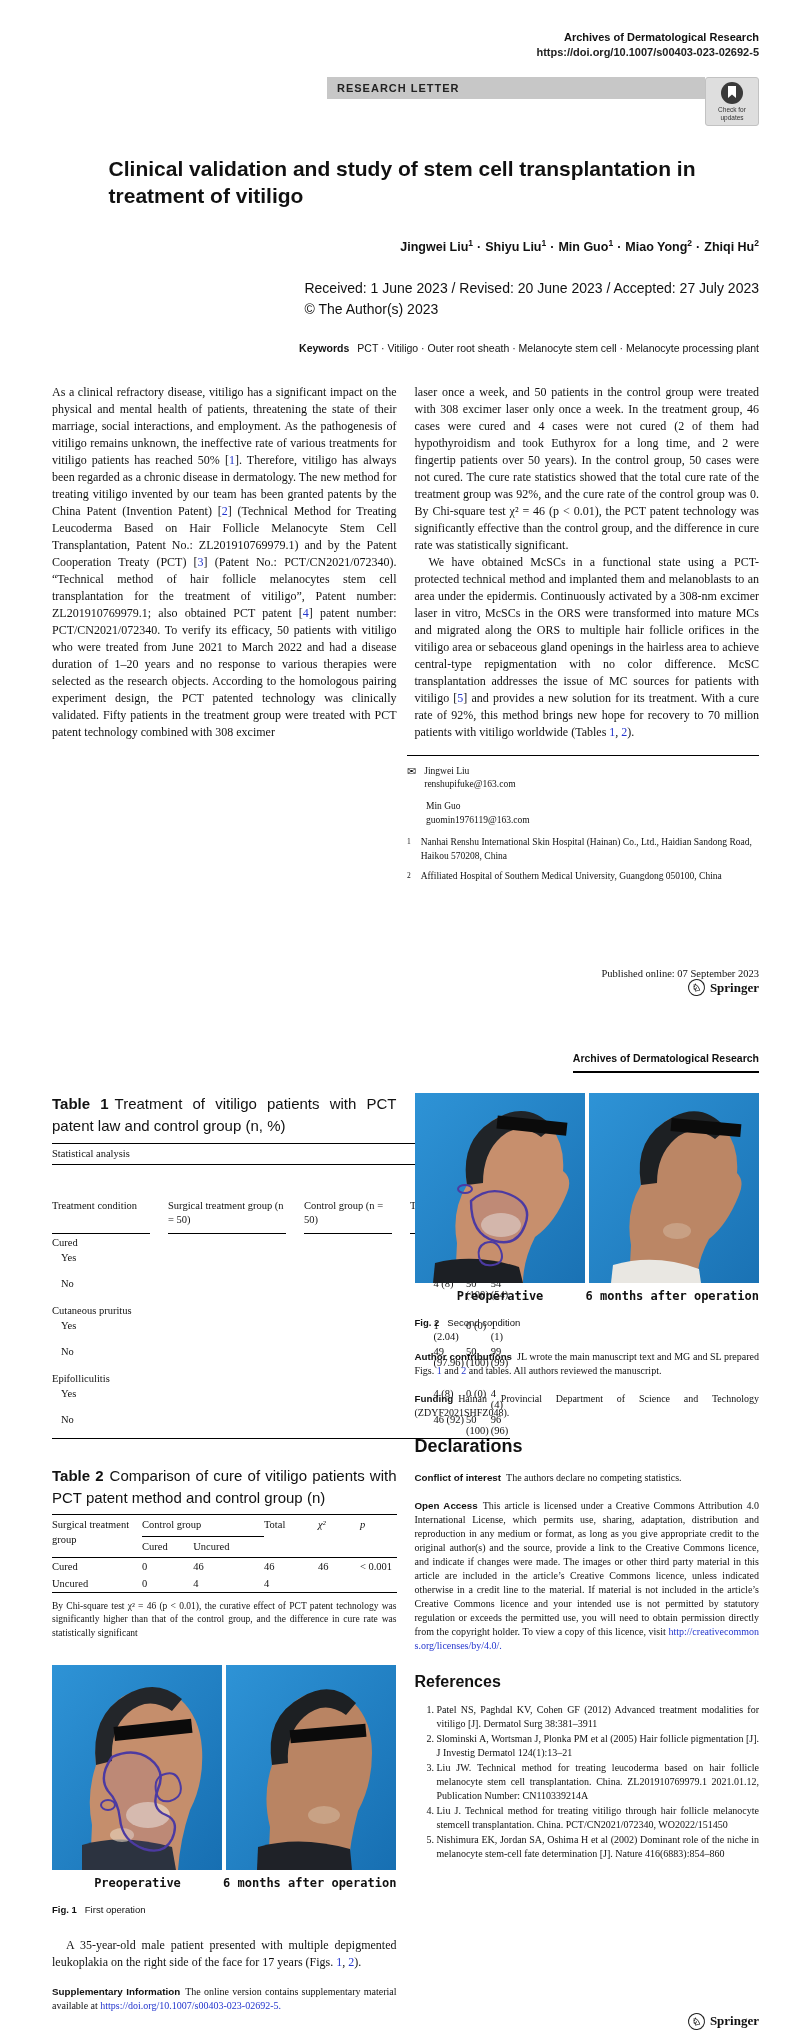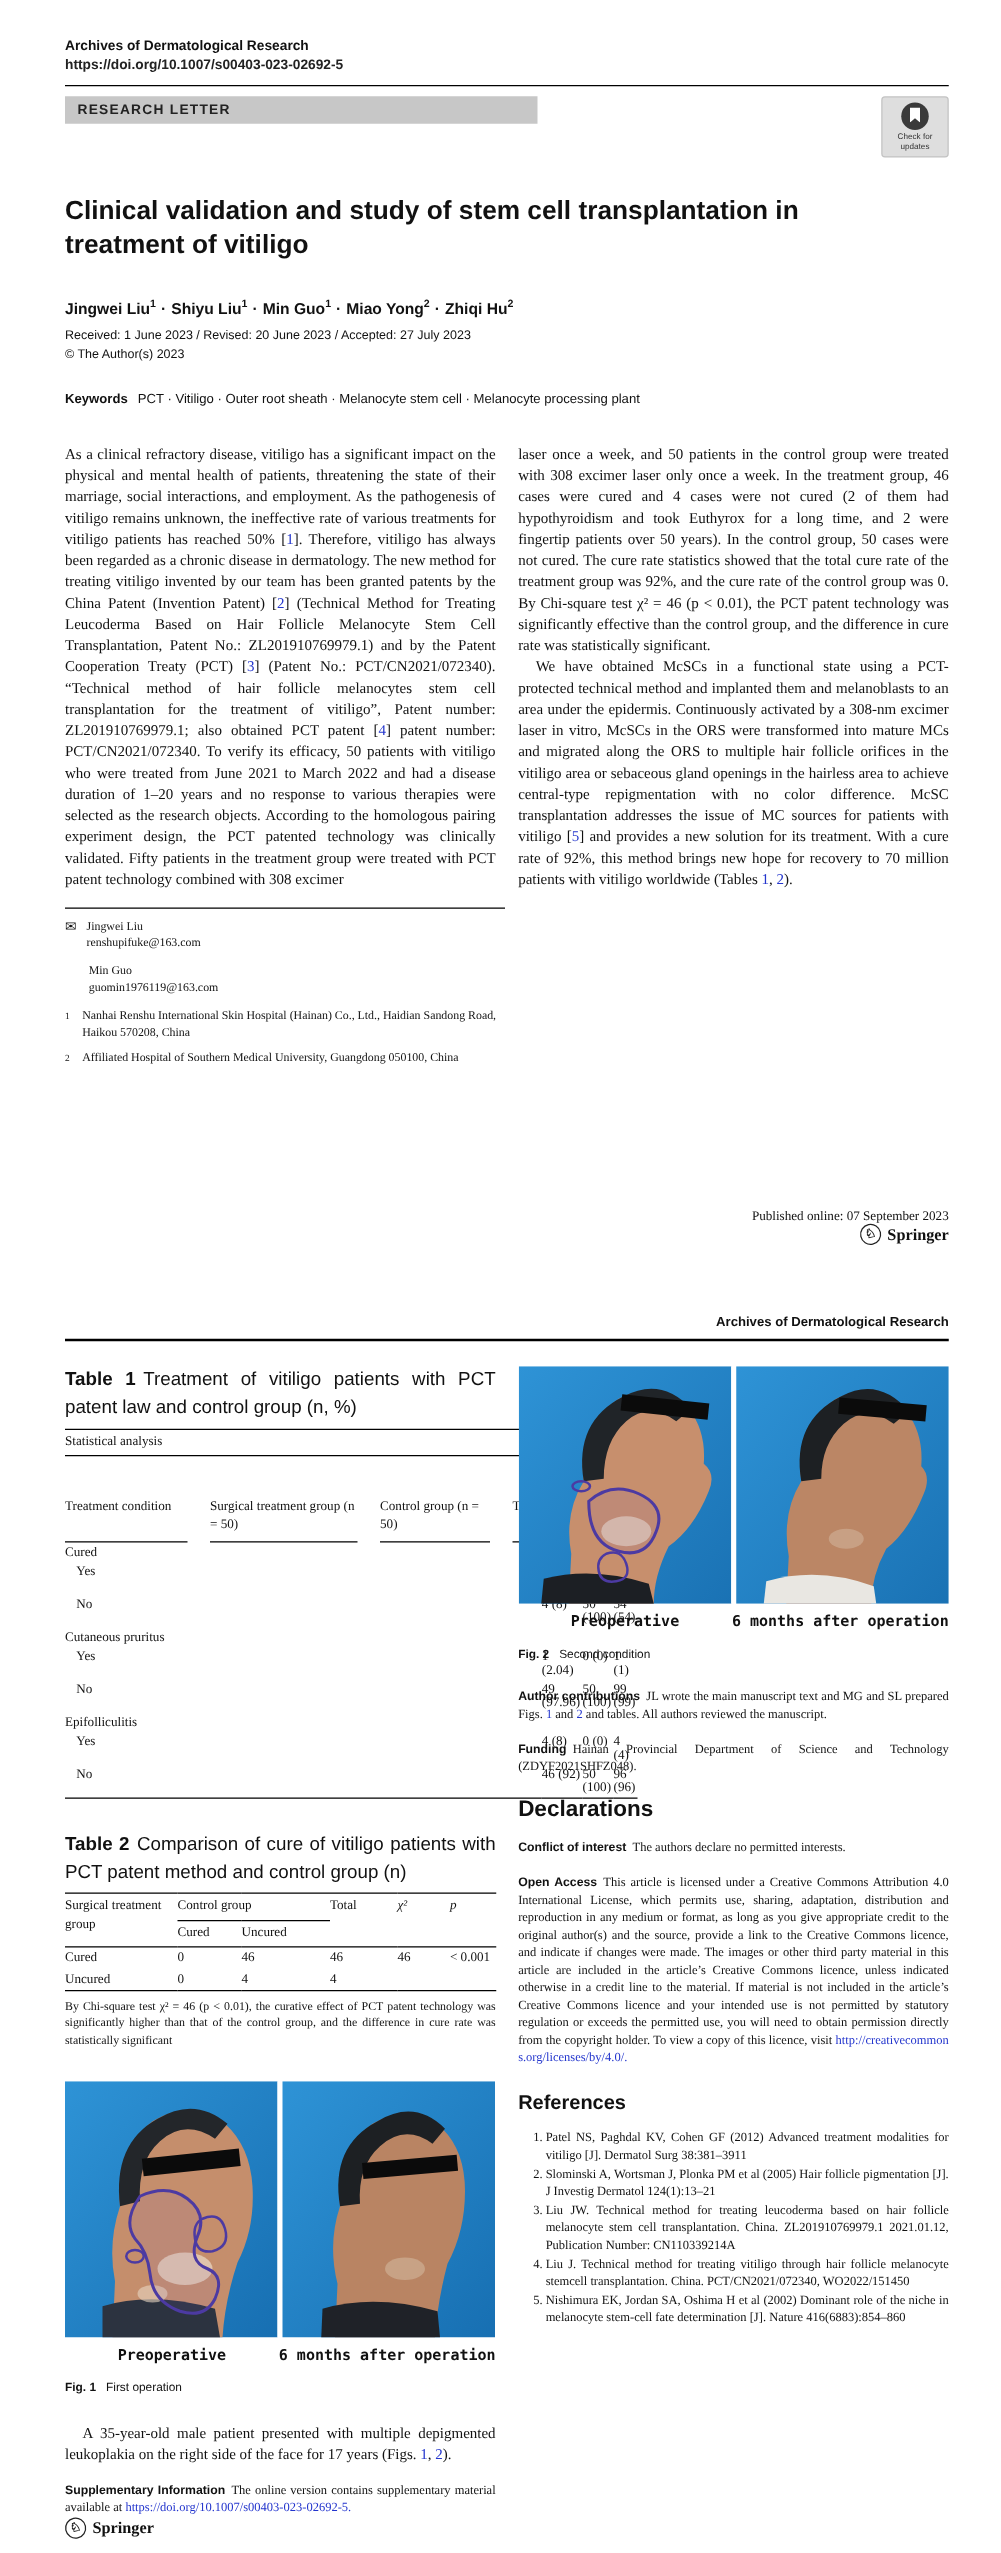--- a/index.html
+++ b/index.html
@@ -1,39 +1,39 @@
 <!DOCTYPE html>
 <html><head>
 <meta charset="utf-8">
 <title>Paper recreation</title>
 <style>
   html,body{margin:0;padding:0;background:#ffffff;}
   body{width:801px;font-family:"Liberation Serif",serif;color:#111;}
-  .page{width:801px;box-sizing:border-box;background:#fff;position:relative;display:flex;flex-direction:column;}
+  .page{width:801px;box-sizing:border-box;background:#fff;position:relative;display:flex;flex-direction:column;align-items:flex-end;}
   #page1{height:1022px;padding:30px 42px 26px 52px;}
   #page2{height:1020px;padding:30px 42px 26px 52px;}
 
   
   .jhead{font-family:"Liberation Sans",sans-serif;font-size:11px;font-weight:bold;line-height:1.45;}
   .jdoi{font-family:"Liberation Sans",sans-serif;font-size:11px;font-weight:bold;color:#222;}
   .toprule{border-top:1.6px solid #000;margin-top:10px;}
   .barrow{display:flex;justify-content:space-between;align-items:flex-start;margin-top:8px;height:56px;}
   .rl-bar{background:#c7c7c7;width:378px;height:22px;display:flex;align-items:center;padding-left:10px;box-sizing:border-box;
           font-family:"Liberation Sans",sans-serif;font-weight:bold;font-size:11px;letter-spacing:1px;color:#222;}
   .badge{width:48px;background:#dedede;border:1px solid #c2c2c2;border-radius:3px;padding:4px 2px 3px;text-align:center;}
   .badge .circ{width:22px;height:22px;background:#3a3a3a;border-radius:50%;margin:0 auto 2px;position:relative;}
   .badge .bkm{position:absolute;left:7px;top:4px;width:8px;height:12px;background:#fff;
               clip-path:polygon(0 0,100% 0,100% 100%,50% 72%,0 100%);}
   .badge .btxt{font-family:"Liberation Sans",sans-serif;font-size:6.5px;line-height:1.25;color:#333;}
 
   .title{font-family:"Liberation Sans",sans-serif;font-weight:bold;font-size:21px;line-height:1.3;margin-top:22px;width:92%;}
   .authors{font-family:"Liberation Sans",sans-serif;font-weight:bold;font-size:12.5px;margin-top:28px;}
   .authors sup{font-size:8.5px;}
   .authors .sep{margin:0 4px;}
-  .history{font-family:"Liberation Sans",sans-serif;font-size:10px;line-height:1.5;margin-top:7px;}
+  .history{font-family:"Liberation Sans",sans-serif;font-size:14px;line-height:1.5;margin-top:24px;}
   .kw{font-family:"Liberation Sans",sans-serif;font-size:10.5px;margin-top:22px;}
   .kw b{margin-right:8px;}
 
   
   .cols{display:flex;gap:18px;margin-top:30px;}
   .col{width:344.5px;}
   .bodytxt{font-size:12px;line-height:17px;text-align:justify;}
   .indent{text-indent:14px;margin-top:0;}
   p{margin:0;}
   .ref{color:#2335cd;}
@@ -364,21 +364,21 @@
         <span class="plabel">Author contributions</span><span>JL wrote the main manuscript text and MG and SL prepared Figs. <span class="ref">1</span> and <span class="ref">2</span> and tables. All authors reviewed the manuscript.</span>
       </p>
 
       <p class="smalltxt blockgap">
         <span class="plabel">Funding</span><span>Hainan Provincial Department of Science and Technology (ZDYF2021SHFZ048).</span>
       </p>
 
       <div class="decl">Declarations</div>
 
       <p class="smalltxt blockgap">
-        <span class="plabel">Conflict of interest</span><span>The authors declare no permitted interests.</span>
+        <span class="plabel">Conflict of interest</span><span>The authors declare no competing statistics.</span>
       </p>
 
       <p class="smalltxt blockgap">
         <span class="plabel">Open Access</span><span>This article is licensed under a Creative Commons Attribution 4.0 International License, which permits use, sharing, adaptation, distribution and reproduction in any medium or format, as long as you give appropriate credit to the original author(s) and the source, provide a link to the Creative Commons licence, and indicate if changes were made. The images or other third party material in this article are included in the article’s Creative Commons licence, unless indicated otherwise in a credit line to the material. If material is not included in the article’s Creative Commons licence and your intended use is not permitted by statutory regulation or exceeds the permitted use, you will need to obtain permission directly from the copyright holder. To view a copy of this licence, visit </span><span class="link">http://creativecommons.org/licenses/by/4.0/.</span>
       </p>
 
       <div class="refs-h">References</div>
       <ol class="refs">
         <li>Patel NS, Paghdal KV, Cohen GF (2012) Advanced treatment modalities for vitiligo [J]. Dermatol Surg 38:381–3911</li>
         <li>Slominski A, Wortsman J, Plonka PM et al (2005) Hair follicle pigmentation [J]. J Investig Dermatol 124(1):13–21</li>

